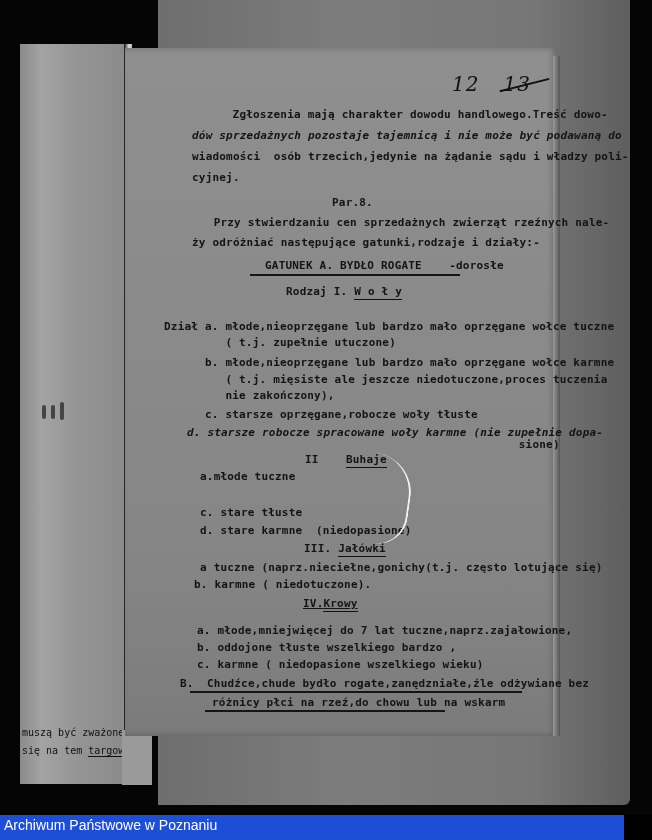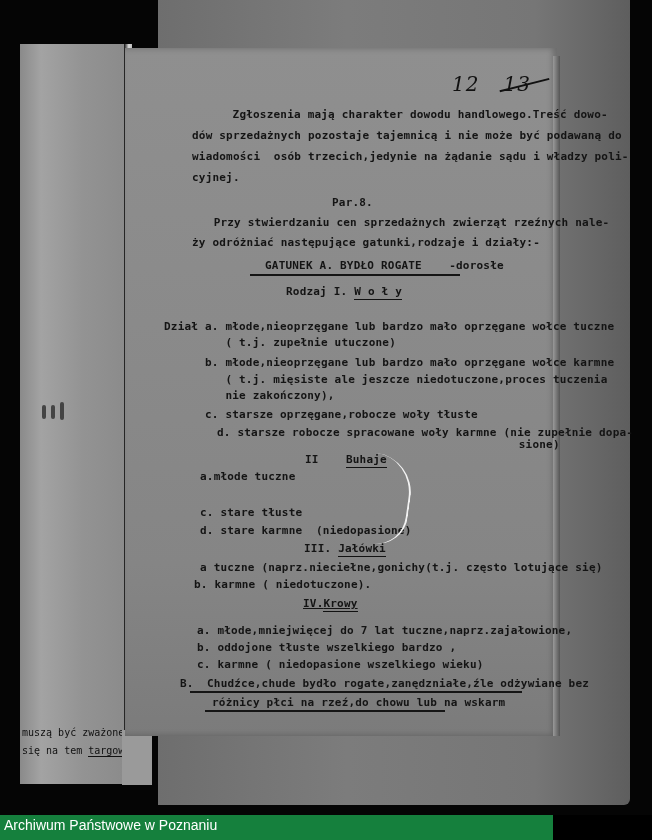--- a/index.html
+++ b/index.html
@@ -16,21 +16,21 @@
   .inner-strip{position:absolute;left:122px;top:730px;width:30px;height:55px;background:#9a9a9a;}
   .main-sheet{position:absolute;left:125px;top:48px;width:432px;height:688px;background:linear-gradient(180deg,#8f8f8f 0%,#8a8a8a 40%,#858585 75%,#7b7b7b 100%);box-shadow:inset -4px 0 6px rgba(0,0,0,.25);}
   .sheet-edge{position:absolute;left:553px;top:56px;width:7px;height:680px;background:linear-gradient(90deg,#999,#555);}
   .handwritten{position:absolute;top:72px;left:452px;font-family:"DejaVu Serif",serif;font-style:italic;font-size:20px;color:#111;letter-spacing:1px;}
   .handwritten .struck{margin-left:24px;position:relative;}
   .handwritten .struck::after{content:"";position:absolute;left:-4px;right:-20px;top:50%;height:2px;background:#111;transform:rotate(-14deg);}
   .line{position:absolute;font-size:11px;color:#141414;white-space:pre;letter-spacing:.2px;font-weight:bold;}
   .ul{border-bottom:1.5px solid #111;padding-bottom:1px;}
   .hr{position:absolute;height:1.5px;background:#151515;}
   .pen-mark{position:absolute;left:368px;top:455px;width:40px;height:90px;border-right:2px solid #f2f2f2;border-radius:0 40px 30px 0;transform:rotate(8deg);}
-  .footer{position:absolute;left:0;top:815px;width:553px;height:25px;background:#15803d;}
+  .footer{position:absolute;left:0;top:815px;width:624px;height:25px;background:#1d4ed8;}
   .footer-label{position:absolute;left:4px;top:2px;font-family:"Liberation Sans","DejaVu Sans",sans-serif;font-size:14px;color:#fff;}
 </style>
 </head>
 <body>
 
 <div class="scan">
   <div class="top-sheet"></div>
   <div class="left-sheet"></div>
   <div class="left-marks">
       <span></span>
@@ -45,40 +45,40 @@
   <div class="inner-strip"></div>
 
   <div class="main-sheet"></div>
   <div class="sheet-edge"></div>
 
   <div class="handwritten">
     <span>12</span><span class="struck">13</span>
   </div>
 
   <div class="line" style="left:178px;top:108px;">        Zgłoszenia mają charakter dowodu handlowego.Treść dowo-</div>
-  <div class="line" style="left:192px;top:129px;">dów sprzedażnych pozostaje tajemnicą i nie może być podawaną do</div>
+  <div class="line" style="left:192px;top:129px;font-style:italic;">dów sprzedażnych pozostaje tajemnicą i nie może być podawaną do</div>
   <div class="line" style="left:192px;top:150px;">wiadomości  osób trzecich,jedynie na żądanie sądu i władzy poli-</div>
   <div class="line" style="left:192px;top:171px;">cyjnej.</div>
 
   <div class="line" style="left:332px;top:196px;">Par.8.</div>
   <div class="line" style="left:200px;top:216px;">  Przy stwierdzaniu cen sprzedażnych zwierząt rzeźnych nale-</div>
   <div class="line" style="left:265px;top:259px;">GATUNEK A. BYDŁO ROGATE    -dorosłe</div>
 
   <div class="line" style="left:192px;top:236px;">ży odróżniać następujące gatunki,rodzaje i działy:-</div>
   <div class="hr" style="left:250px;top:274px;width:210px;"></div>
 
   <div class="line" style="left:286px;top:285px;"><span>Rodzaj I. </span><span class="ul">W o ł y</span></div>
 
   <div class="line" style="left:164px;top:320px;">Dział a. młode,nieoprzęgane lub bardzo mało oprzęgane wołce tuczne</div>
   <div class="line" style="left:164px;top:336px;">         ( t.j. zupełnie utuczone)</div>
   <div class="line" style="left:164px;top:356px;">      b. młode,nieoprzęgane lub bardzo mało oprzęgane wołce karmne</div>
   <div class="line" style="left:164px;top:373px;">         ( t.j. mięsiste ale jeszcze niedotuczone,proces tuczenia</div>
   <div class="line" style="left:164px;top:389px;">         nie zakończony),</div>
   <div class="line" style="left:164px;top:408px;">      c. starsze oprzęgane,robocze woły tłuste</div>
-  <div class="line" style="left:176px;top:426px;">      d. starsze robocze spracowane woły karmne (nie zupełnie dopa-</div>
+  <div class="line" style="left:146px;top:426px;font-style:italic;">      d. starsze robocze spracowane woły karmne (nie zupełnie dopa-</div>
   <div class="line" style="left:164px;top:438px;">                                                    sione)</div>
 
   <div class="line" style="left:305px;top:453px;"><span>II    </span><span class="ul">Buhaje</span></div>
   <div class="line" style="left:200px;top:470px;">a.młode tuczne</div>
   <div class="line" style="left:200px;top:506px;">c. stare tłuste</div>
   <div class="line" style="left:200px;top:524px;">d. stare karmne  (niedopasione)</div>
   <div class="pen-mark"></div>
 
   <div class="line" style="left:304px;top:542px;"><span>III. </span><span class="ul">Jałówki</span></div>
   <div class="line" style="left:200px;top:561px;">a tuczne (naprz.nieciełne,gonichy(t.j. często lotujące się)</div>

